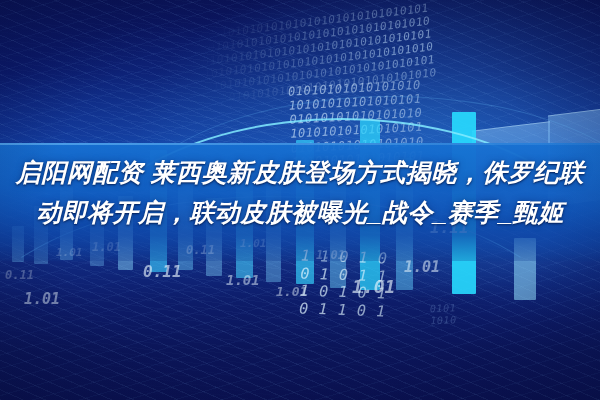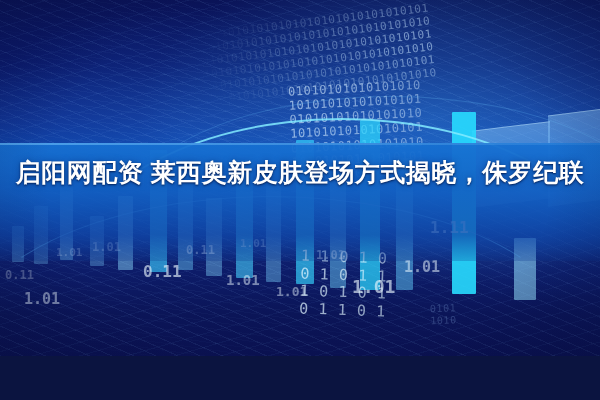--- a/index.html
+++ b/index.html
@@ -3,24 +3,25 @@
 <meta charset="utf-8">
 <style>
   html, body {
     margin: 0;
     padding: 0;
     background: #0b1440;
   }
   #stage {
     position: relative;
     width: 600px;
-    height: 356px;
+    height: 400px;
     overflow: hidden;
     font-family: "Liberation Sans", "DejaVu Sans", sans-serif;
     background: #0d1a5c;
+    font-style: italic;
   }
 
   
   .layer { position: absolute; inset: 0; }
 
   
   .bg-base {
     background:
       linear-gradient(180deg,
         #0a1358 0%,
@@ -254,15 +255,16 @@
   <div class="layer binary bin-faint">0101
 1010</div>
 
   <div class="layer bg-band"></div>
   <div class="layer bg-band-top"></div>
 
   <div class="layer bg-vig"></div>
 
   <div class="headline">
     <span class="ln ln1">启阳网配资 莱西奥新皮肤登场方式揭晓，侏罗纪联</span>
+    <span class="ln ln2">动即将开启，联动皮肤被曝光_战令_赛季_甄姬</span>
   </div>
 
 </div>
 
 </body></html>

